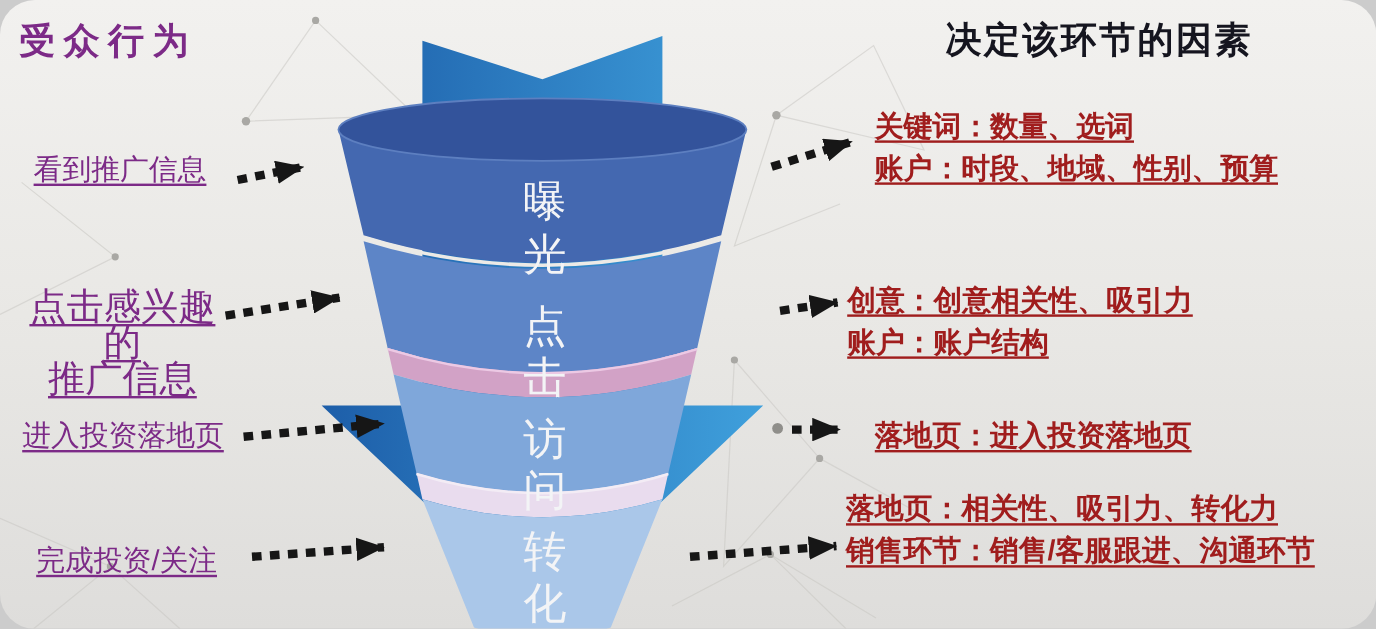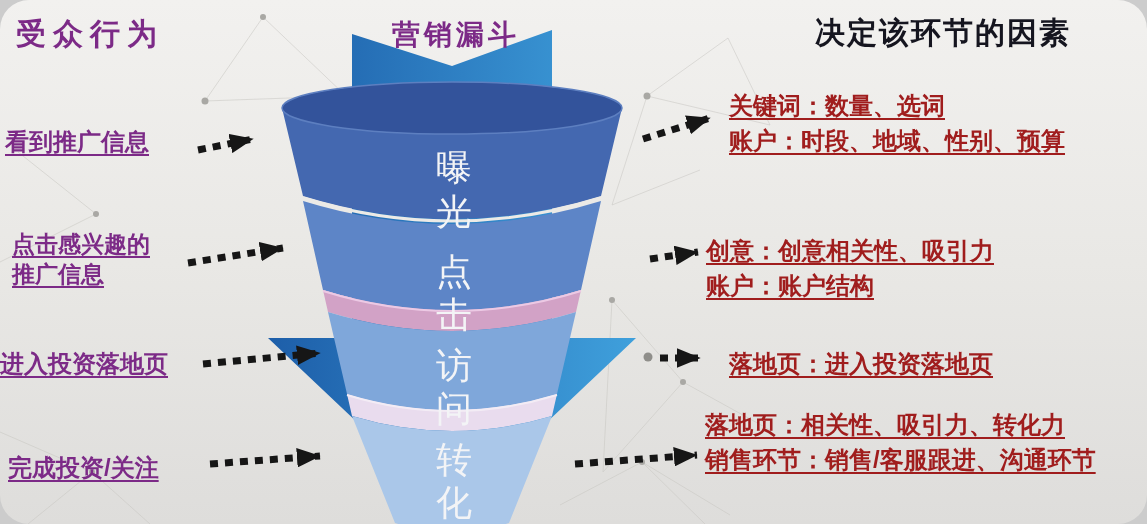--- a/index.html
+++ b/index.html
@@ -7,23 +7,23 @@
     position:relative;width:1147px;height:524px;overflow:hidden;
     background:linear-gradient(180deg,#f2f1ef 0%,#e9e8e5 50%,#dedddb 100%);
     font-family:"Liberation Sans","DejaVu Sans",sans-serif;
     border-radius:29px;
   }
   .abs{position:absolute;}
   svg.layer{position:absolute;left:0;top:0;width:1147px;height:524px;}
   .hdr{font-weight:bold;white-space:nowrap;}
   .hdr-audience{left:16px;top:14px;font-size:30px;letter-spacing:7px;color:#7c2a87;}
   .hdr-funnel{left:392px;top:16px;font-size:28px;letter-spacing:4px;color:#7c2a87;}
-  .hdr-factors{left:788px;top:13px;font-size:30px;letter-spacing:2px;color:#15151f;margin-left:27px;}
+  .hdr-factors{left:788px;top:13px;font-size:30px;letter-spacing:2px;color:#15151f;}
   .audience-step{
-    color:#7c2a87;font-weight:bold;text-align:left;font-size:24px;line-height:31px;
+    color:#7c2a87;font-weight:normal;text-align:center;font-size:24px;line-height:31px;
     text-decoration:underline;text-decoration-thickness:2px;text-underline-offset:4px;
   }
   .factor{
     color:#a01d1d;font-weight:bold;font-size:24px;line-height:35px;white-space:nowrap;
     text-decoration:underline;text-decoration-thickness:2px;text-underline-offset:4px;
   }
   .fchar{
     position:absolute;transform:translate(-50%,-50%);
     color:#f3f4f6;font-size:36px;line-height:36px;
   }
@@ -85,27 +85,26 @@
       <path d="M203,364 L320,353" marker-end="url(#ah)"></path>
       <path d="M210,464 L320,456" marker-end="url(#ah)"></path>
       <path d="M643,139 L710,118" marker-end="url(#ah)"></path>
       <path d="M650,259 L698,252" marker-end="url(#ah)"></path>
       <path d="M660,358 L700,358" marker-end="url(#ah)"></path>
       <path d="M575,464 L697,455" marker-end="url(#ah)"></path>
     </g>
   </svg>
 
   <div class="abs hdr hdr-audience">受众行为</div>
-  <div class="abs hdr hdr-funnel">营销漏斗</div>
   <div class="abs hdr hdr-factors">决定该环节的因素</div>
 
   <div class="abs audience-step" style="top:126px;left:5px;width:190px;">
     <div>看到推广信息</div>
   </div>
-  <div class="abs audience-step" style="top:229px;left:12px;width:180px;font-size:23px;line-height:30px;">
+  <div class="abs audience-step" style="top:241px;left:12px;width:180px;font-size:31px;line-height:30px;">
     <div>点击感兴趣的</div>
     <div>推广信息</div>
   </div>
   <div class="abs audience-step" style="top:348px;left:0px;width:205px;">
     <div>进入投资落地页</div>
   </div>
   <div class="abs audience-step" style="top:452px;left:8px;width:195px;">
     <div>完成投资/关注</div>
   </div>
 

